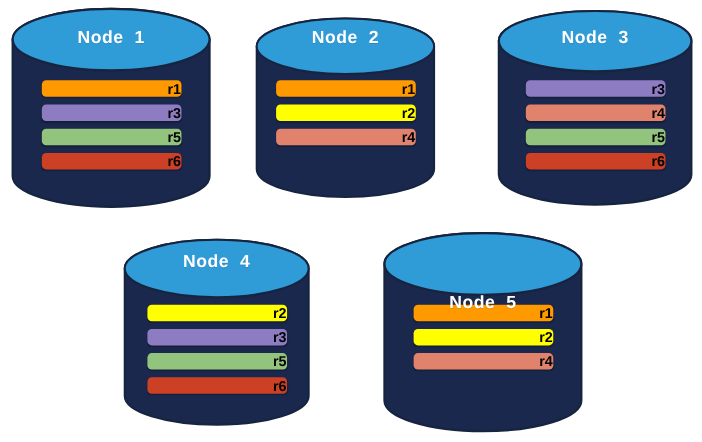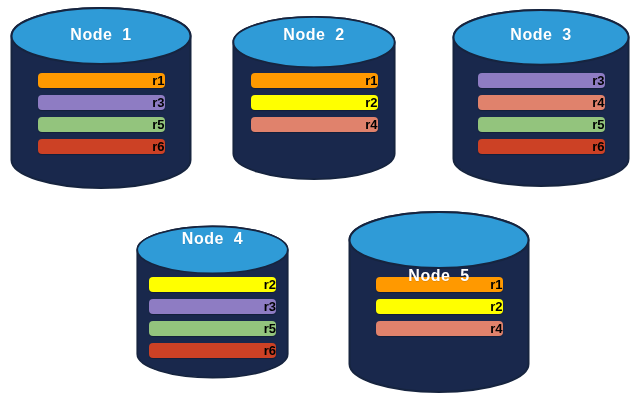--- a/index.html
+++ b/index.html
@@ -100,21 +100,21 @@
         <ellipse cx="91" cy="28" rx="89.5" ry="28" fill="#2F9BD7" stroke="#16243F" stroke-width="2"></ellipse>
       </svg>
       <div class="node-title" style="top: 18px;">Node  3</div>
       <div class="records" style="top: 65px;">
         <div class="record" style="background: rgb(142, 124, 195); width: 127px;">r3</div>
         <div class="record" style="background: rgb(224, 130, 108); width: 127px;">r4</div>
         <div class="record" style="background: rgb(147, 196, 125); width: 127px;">r5</div>
         <div class="record" style="background: rgb(204, 65, 37); width: 127px;">r6</div>
       </div>
     </div>
-    <div class="node" style="left: 136px; top: 212px; width: 153px; height: 180px;">
+    <div class="node" style="left: 112px; top: 212px; width: 170px; height: 180px;">
       <svg class="cyl-svg" viewBox="0 0 182 180">
         <path d="M 1.5 28 L 1.5 152 A 89.5 28 0 0 0 180.5 152 L 180.5 28 A 89.5 28 0 0 0 1.5 28 Z" fill="#19284C" stroke="#16243F" stroke-width="2"></path>
         <ellipse cx="91" cy="28" rx="89.5" ry="28" fill="#2F9BD7" stroke="#16243F" stroke-width="2"></ellipse>
       </svg>
       <div class="node-title" style="top: 18px;">Node  4</div>
       <div class="records" style="top: 65px;">
         <div class="record" style="background: rgb(255, 255, 0); width: 127px;">r2</div>
         <div class="record" style="background: rgb(142, 124, 195); width: 127px;">r3</div>
         <div class="record" style="background: rgb(147, 196, 125); width: 127px;">r5</div>
         <div class="record" style="background: rgb(204, 65, 37); width: 127px;">r6</div>

